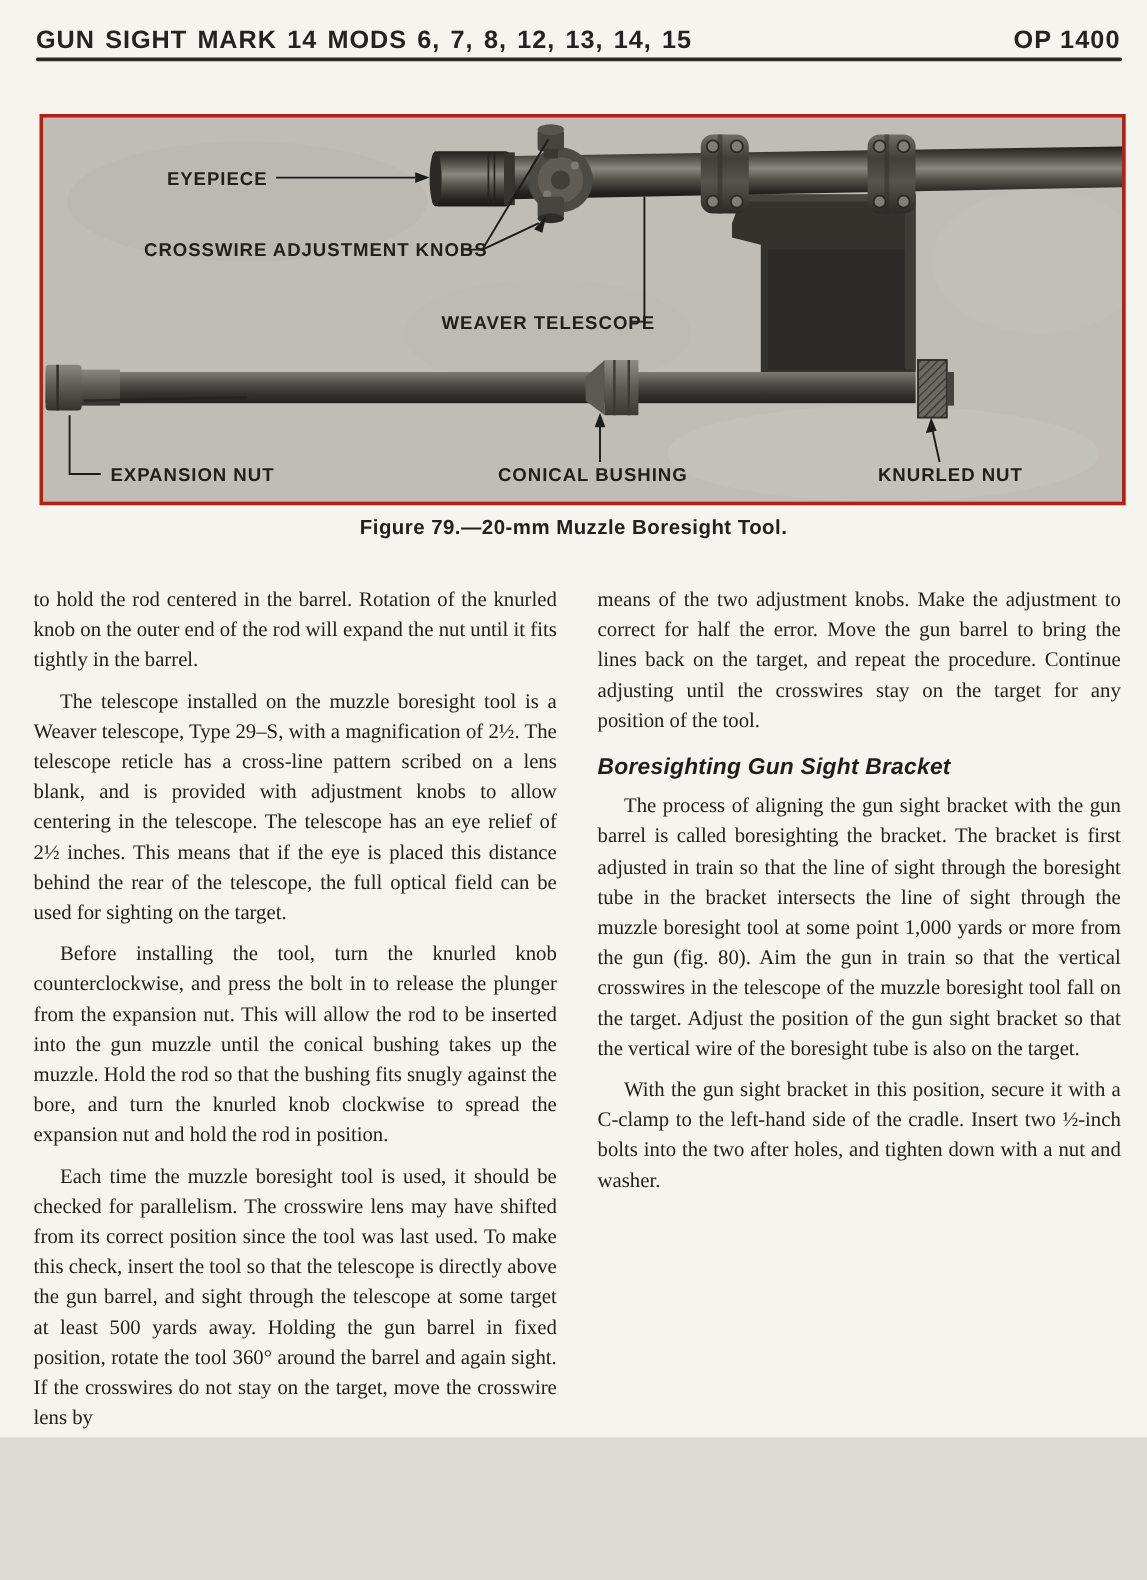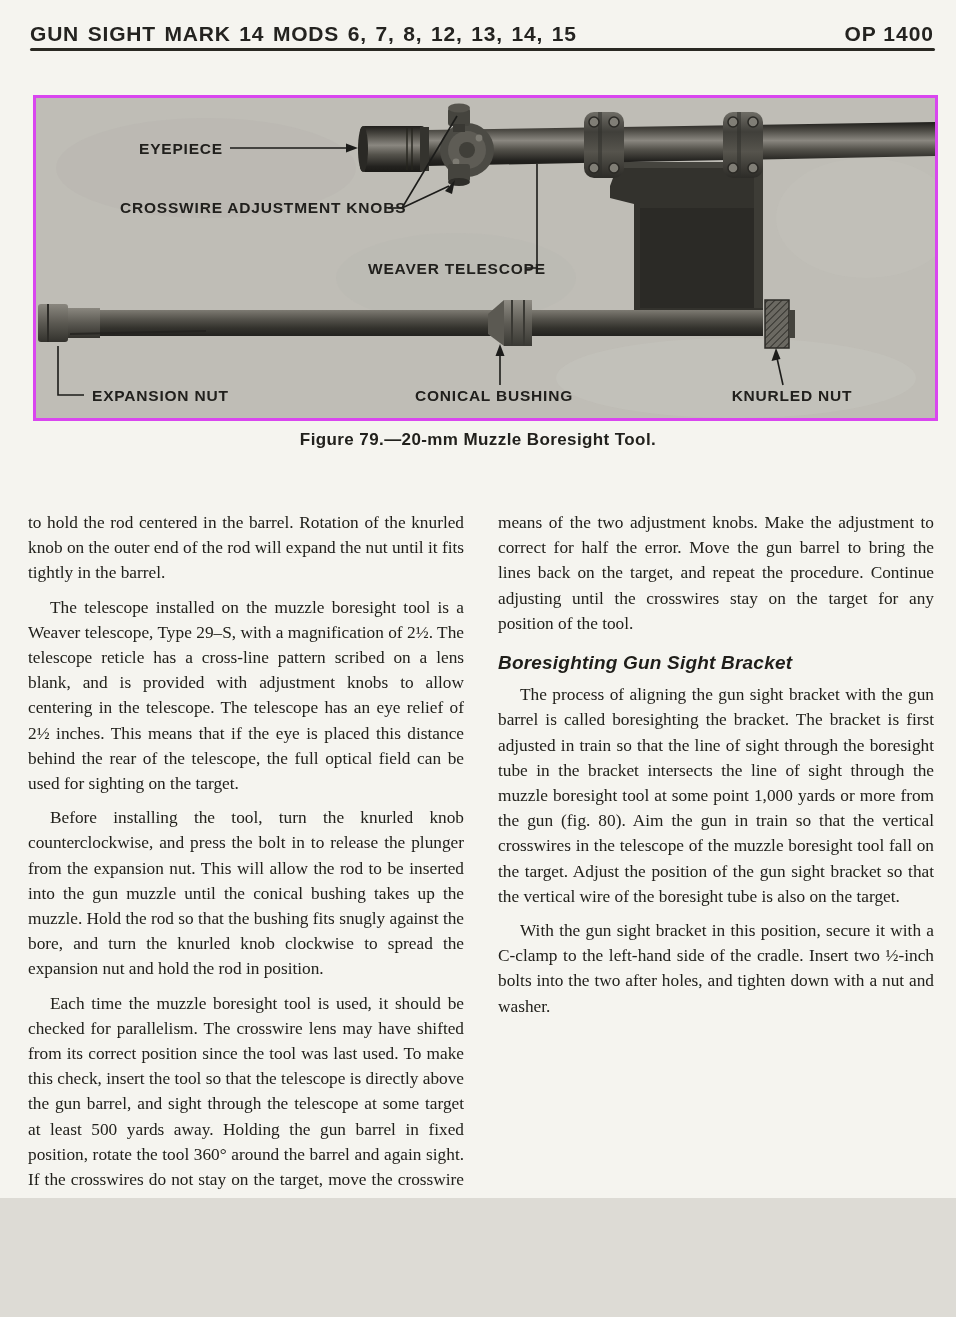--- a/index.html
+++ b/index.html
@@ -16,30 +16,30 @@
   }
   .hdr-doc{
     position:absolute;right:22px;top:22px;
     font-family:"Liberation Sans",sans-serif;font-size:21px;font-weight:600;
     letter-spacing:1px;color:#242320;
   }
   .hdr-rule{position:absolute;left:30px;right:21px;top:48px;height:3px;background:#2a2923;border-radius:2px;}
   
   .figure{
     position:absolute;left:33px;top:95px;width:905px;height:326px;
-    background:#eab308;border:3px solid #d946ef;box-sizing:border-box;
+    background:#eab308;border:3px solid #b91c1c;box-sizing:border-box;
   }
   .fig-label{font:600 15.5px "Liberation Sans",sans-serif;letter-spacing:0.8px;fill:#21201d;}
   .caption{
     position:absolute;left:0;top:430px;width:956px;text-align:center;
     font-family:"Liberation Sans",sans-serif;font-weight:600;
     font-size:17px;letter-spacing:0.4px;color:#22211d;
   }
   
-  .columns{position:absolute;left:28px;top:510px;width:906px;display:flex;gap:34px;}
+  .columns{position:absolute;left:28px;top:487px;width:906px;display:flex;gap:34px;}
   .col{width:442px;font-size:17.3px;line-height:25.2px;text-align:justify;color:#22211c;}
   .col p{margin:0 0 9px 0;text-indent:22px;}
   .col p.noindent{text-indent:0;}
   .col h3{
     font-family:"Liberation Sans",sans-serif;font-size:19px;font-weight:700;
     letter-spacing:0.2px;margin:14px 0 7px 0;color:#1f1e1a;font-style:italic;
   }
   
   .page-num{
     position:absolute;left:28px;top:1262px;

